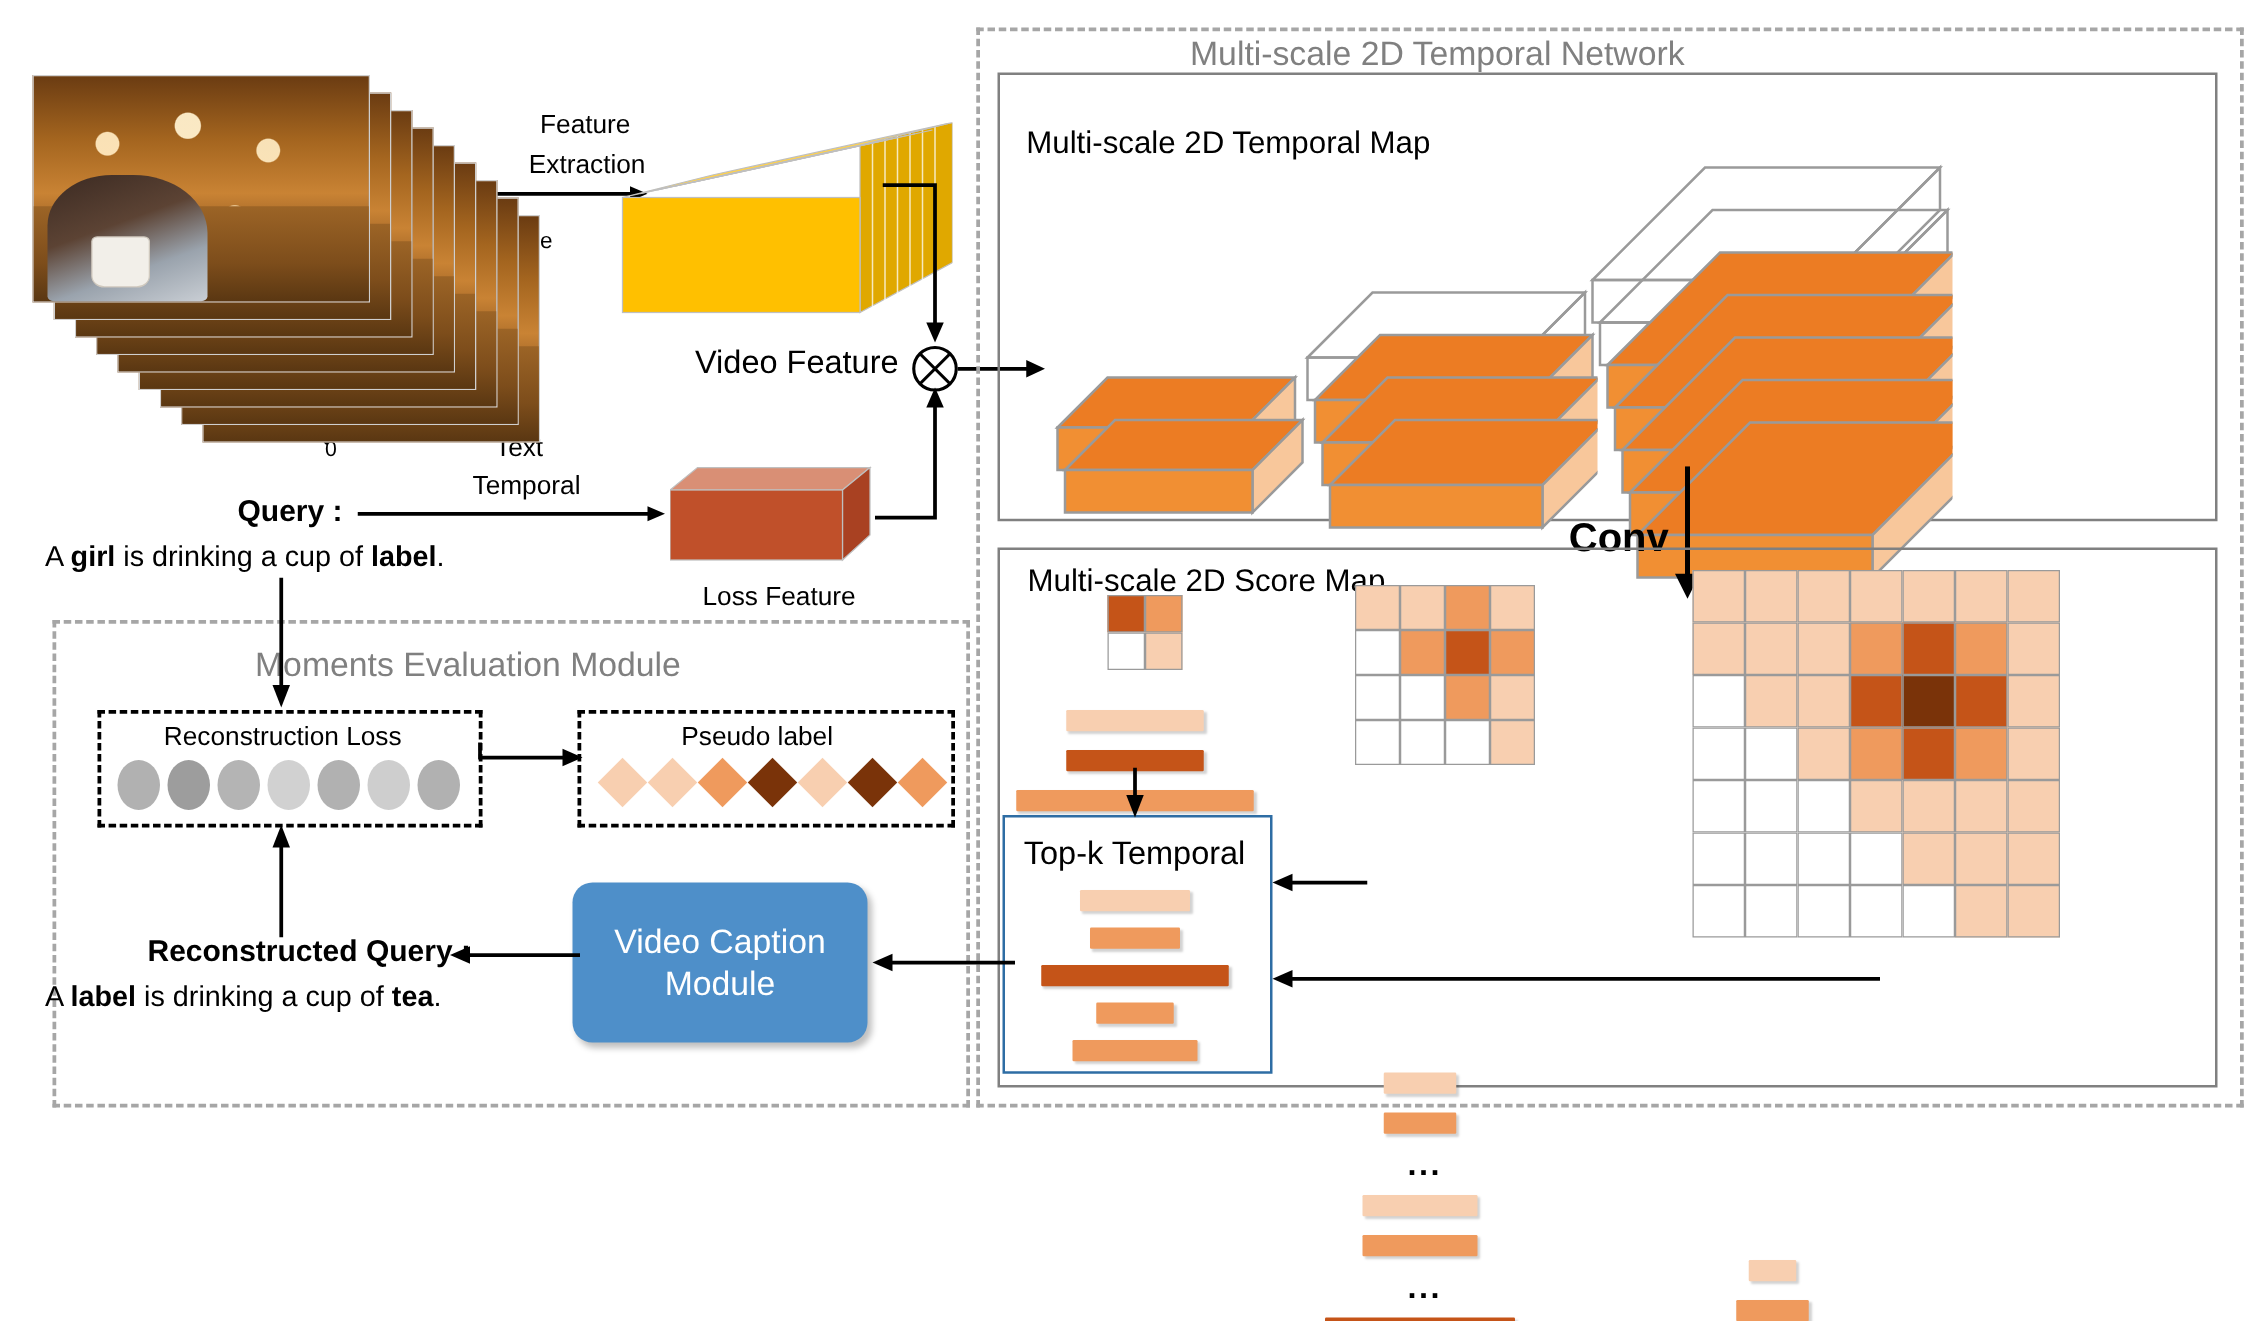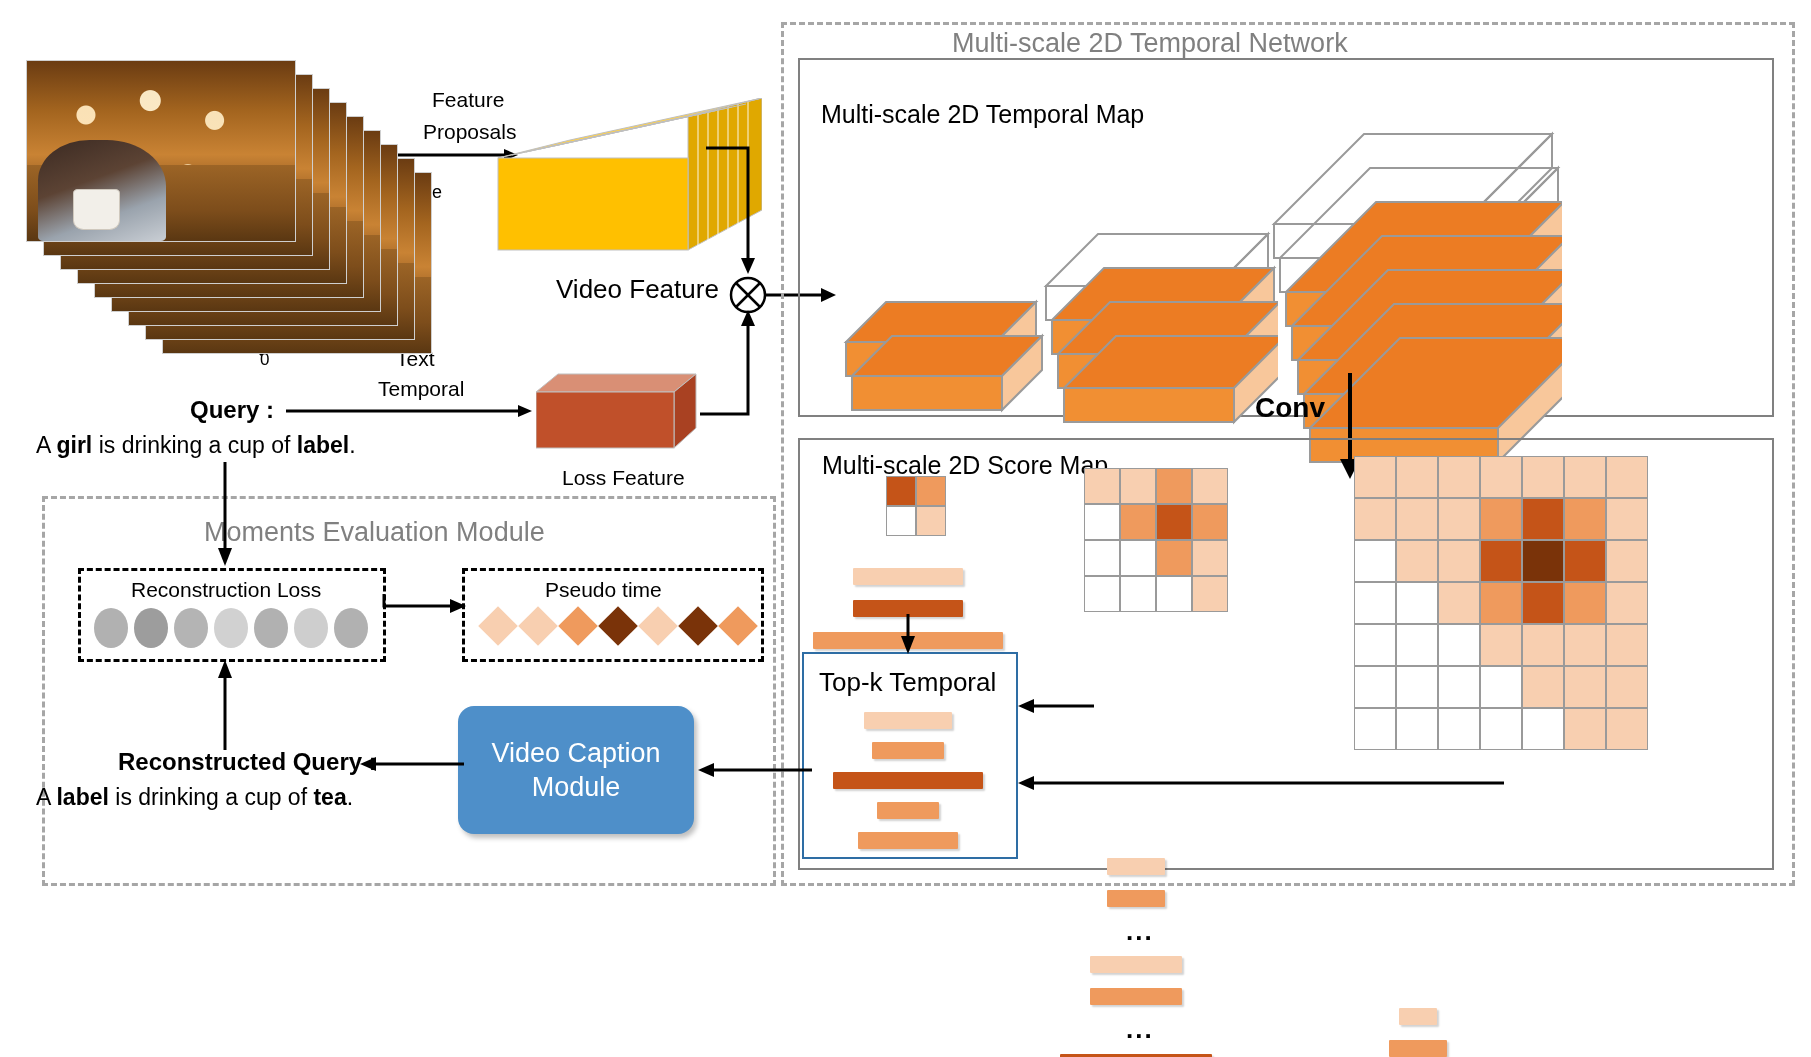--- a/index.html
+++ b/index.html
@@ -100,21 +100,21 @@
     <div class="abs" style="left: 53px; top: 120.75px; width: 14px; height: 3px; background: rgb(0, 0, 0);"></div>
     <div class="abs txt" style="left: 67px; top: 108.75px; font-size: 17px;">3τ</div>
     <div class="abs" style="left: 34px; top: 139.5px; width: 14px; height: 3px; background: rgb(0, 0, 0);"></div>
     <div class="abs txt" style="left: 48px; top: 127.5px; font-size: 17px;">2τ</div>
     <div class="abs" style="left: 15px; top: 158.25px; width: 14px; height: 3px; background: rgb(0, 0, 0);"></div>
     <div class="abs txt" style="left: 29px; top: 146.25px; font-size: 17px;">1τ</div>
     <div class="abs txt" style="left: 10px; top: 165px; font-size: 17px;">0</div>
   </div>
 
 <div class="abs txt" style="left:432px;top:88px;font-size:21px;">Feature</div>
-<div class="abs txt" style="left:423px;top:120px;font-size:21px;">Proposals</div>
+<div class="abs txt" style="left:423px;top:120px;font-size:21px;">Extraction</div>
 
 <div class="abs" style="left:310px;top:148px;width:210px;height:14px;">
   <svg width="210" height="14">
       <line x1="0" y1="7" x2="198" y2="7" stroke="#000" stroke-width="3"></line>
       <polygon points="208,7 194,13 194,1" fill="#000"></polygon>
     </svg>
 </div>
 
 <div class="abs" style="left:492px;top:98px;width:270px;height:170px;">
   <svg width="270" height="170">
@@ -244,21 +244,21 @@
         <rect x="46" y="304" width="188" height="34" fill="#f18f33" stroke="#9a9a9a" stroke-width="2"></rect>
       </svg></div>
   </div>
 
 <div class="abs" style="left:1335px;top:373px;width:30px;height:110px;">
   <svg width="30" height="110">
     <line x1="15" y1="0" x2="15" y2="92" stroke="#000" stroke-width="4"></line>
     <polygon points="15,106 5,86 25,86" fill="#000"></polygon>
   </svg>
 </div>
-<div class="abs txt bold" style="left:1255px;top:392px;font-size:28px;">Conv</div>
+<div class="abs txt bold" style="left:1255px;top:412px;font-size:32px;">Conv</div>
 
 <div class="abs solid-gray" style="left:798px;top:438px;width:972px;height:428px;"></div>
 <div class="abs txt blacklabel" style="left:822px;top:451px;">Multi-scale 2D Score Map</div>
 
 <div class="abs" id="score-grids" style="left:798px;top:438px;width:972px;height:428px;">
     <div class="abs" style="left: 88px; top: 38px; width: 60px; height: 60px;">
       <div class="gridcell" style="left: 0px; top: 0px; width: 30px; height: 30px; background: rgb(197, 84, 24);"></div>
       <div class="gridcell" style="left: 30px; top: 0px; width: 30px; height: 30px; background: rgb(239, 154, 93);"></div>
       <div class="gridcell" style="left: 0px; top: 30px; width: 30px; height: 30px; background: rgb(255, 255, 255);"></div>
       <div class="gridcell" style="left: 30px; top: 30px; width: 30px; height: 30px; background: rgb(248, 207, 176);"></div>
@@ -399,21 +399,21 @@
     <div class="circle" style="left: 16px; top: 40px; width: 34px; height: 40px; background: rgb(177, 177, 177);"></div>
     <div class="circle" style="left: 56px; top: 40px; width: 34px; height: 40px; background: rgb(157, 157, 157);"></div>
     <div class="circle" style="left: 96px; top: 40px; width: 34px; height: 40px; background: rgb(180, 180, 180);"></div>
     <div class="circle" style="left: 136px; top: 40px; width: 34px; height: 40px; background: rgb(209, 209, 209);"></div>
     <div class="circle" style="left: 176px; top: 40px; width: 34px; height: 40px; background: rgb(177, 177, 177);"></div>
     <div class="circle" style="left: 216px; top: 40px; width: 34px; height: 40px; background: rgb(206, 206, 206);"></div>
     <div class="circle" style="left: 256px; top: 40px; width: 34px; height: 40px; background: rgb(177, 177, 177);"></div>
   </div>
 
 <div class="abs dashed-black" style="left:462px;top:568px;width:296px;height:88px;"></div>
-<div class="abs txt" style="left:545px;top:578px;font-size:21px;">Pseudo time</div>
+<div class="abs txt" style="left:545px;top:578px;font-size:21px;">Pseudo label</div>
 <div class="abs" id="pseudo-diamonds" style="left:462px;top:568px;width:296px;height:88px;">
     <div class="diamond" style="left: 22px; top: 44px; width: 28px; height: 28px; background: rgb(248, 207, 176);"></div>
     <div class="diamond" style="left: 62px; top: 44px; width: 28px; height: 28px; background: rgb(248, 207, 176);"></div>
     <div class="diamond" style="left: 102px; top: 44px; width: 28px; height: 28px; background: rgb(239, 154, 93);"></div>
     <div class="diamond" style="left: 142px; top: 44px; width: 28px; height: 28px; background: rgb(122, 51, 9);"></div>
     <div class="diamond" style="left: 182px; top: 44px; width: 28px; height: 28px; background: rgb(248, 207, 176);"></div>
     <div class="diamond" style="left: 222px; top: 44px; width: 28px; height: 28px; background: rgb(122, 51, 9);"></div>
     <div class="diamond" style="left: 262px; top: 44px; width: 28px; height: 28px; background: rgb(239, 154, 93);"></div>
   </div>
 

